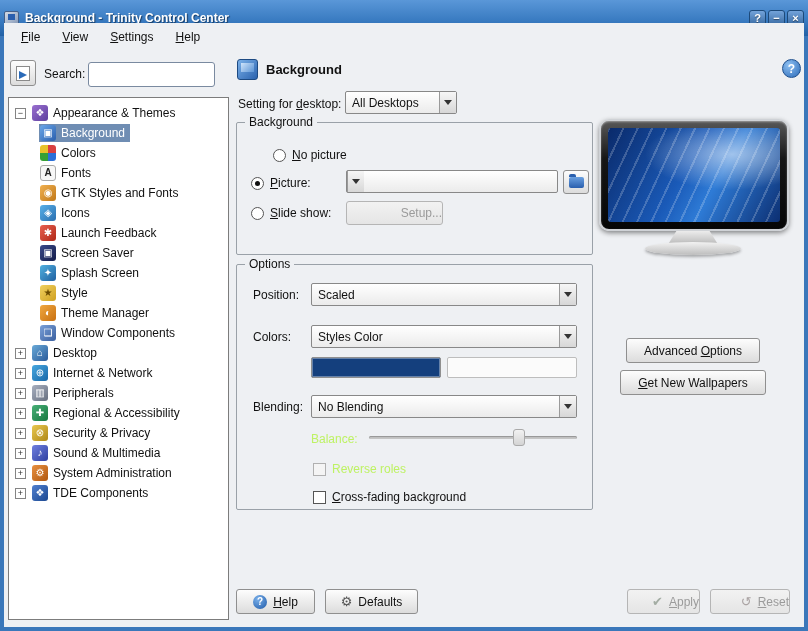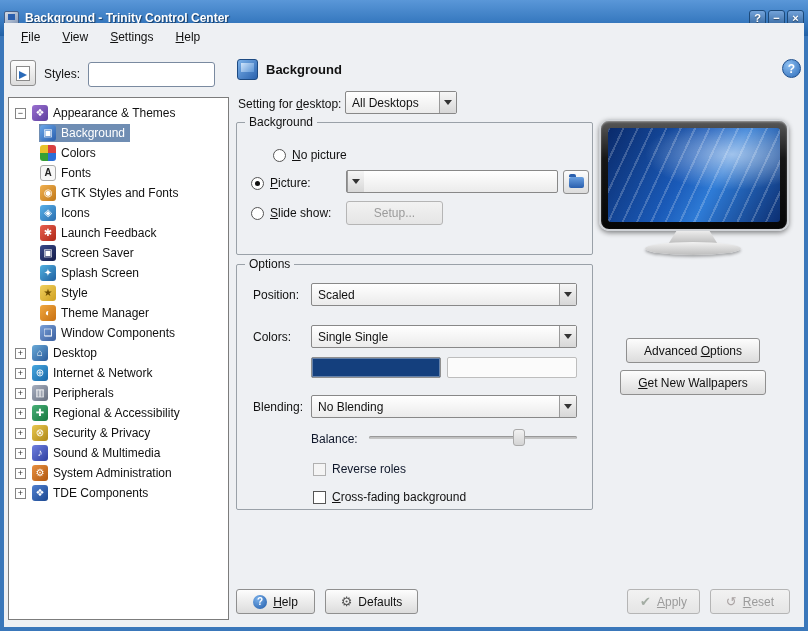--- a/index.html
+++ b/index.html
@@ -58,21 +58,21 @@
 
   .hdr-icon { position:absolute; left:237px; top:59px; width:21px; height:21px; border-radius:3px;
     background:linear-gradient(135deg,#7ab0e8,#2a62ae); border:1px solid #1d4a82; }
   .hdr-icon::after { content:""; position:absolute; left:3px; top:3px; width:13px; height:9px; background:linear-gradient(135deg,#cfe4fa,#5a93d4); }
   .page-title { position:absolute; left:266px; top:62px; font-weight:bold; font-size:13px; }
   .help-round { position:absolute; left:782px; top:59px; width:19px; height:19px; border-radius:50%;
     background:radial-gradient(circle at 35% 30%,#8ec0f2,#2a6ab8); border:1px solid #1d4f8e;
     color:#fff; font-weight:bold; font-size:12px; display:flex; align-items:center; justify-content:center; }
 
   .lbl { position:absolute; line-height:16px; }
-  .dis { color:#0f172a; }
+  .dis { color:#bef264; }
 
   .combo { position:absolute; display:flex; align-items:stretch; background:linear-gradient(#ffffff,#ebebeb);
     border:1px solid #888; border-radius:2px; height:23px; }
   .combo .val { flex:1; display:flex; align-items:center; padding:0 6px; white-space:nowrap; overflow:hidden; }
   .combo .arrow-btn { width:17px; border-left:1px solid #9a9a9a; background:linear-gradient(#f6f6f6,#d7d7d7);
     display:flex; align-items:center; justify-content:center; }
   .arrow-down { width:0; height:0; border-left:4px solid transparent; border-right:4px solid transparent; border-top:5px solid #333; }
 
   .groupbox { position:absolute; border:1px solid #9aa1a8; border-radius:2px; }
   .legend { position:absolute; top:-8px; left:8px; background:#eef0f3; padding:0 4px; }
@@ -80,21 +80,21 @@
   .radio { width:13px; height:13px; border-radius:50%; border:1px solid #555; background:#fff; flex:0 0 auto; }
   .radio.checked { display:flex; align-items:center; justify-content:center; }
   .radio.checked::after { content:""; width:5px; height:5px; border-radius:50%; background:#111; }
   .checkbox { width:13px; height:13px; border:1px solid #555; background:#fff; flex:0 0 auto; }
   .checkbox.off { border-color:#b0b0b0; background:#f4f4f4; }
   .choice-row { position:absolute; display:flex; align-items:center; gap:6px; height:16px; }
 
   .btn { display:inline-flex; align-items:center; justify-content:center; gap:6px;
     background:linear-gradient(#fdfdfd,#dcdcdc); border:1px solid #8f8f8f; border-radius:3px;
     font-family:"Liberation Sans",sans-serif; font-size:12px; color:#111; position:absolute; padding:0; }
-  .btn.off { color:#9b9b9b; background:linear-gradient(#f2f2f2,#e5e5e5); border-color:#b5b5b5; }
+  .btn.off { color:#9b9b9b; background:linear-gradient(#f2f2f2,#e5e5e5); border-color:#b5b5b5;justify-content:flex-end; }
 
   .folder-ic { position:relative; width:15px; height:11px; background:linear-gradient(#6aa0e0,#2a5fae); border-radius:2px; }
   .folder-ic::before { content:""; position:absolute; left:0; top:-3px; width:7px; height:3px; background:#2a5fae; border-radius:2px 2px 0 0; }
 
   .swatch { position:absolute; height:21px; width:130px; border:1px solid #8f8f8f; border-radius:2px; box-shadow:inset 0 0 0 1px rgba(255,255,255,.35); }
   .swatch.off { border-color:#bdbdbd; }
 
   .slider { position:absolute; width:208px; height:17px; }
   .groove { position:absolute; left:0; right:0; top:7px; height:3px; background:#c5c5c5; border-radius:2px; box-shadow:inset 0 1px 1px rgba(0,0,0,.25); }
   .shandle { position:absolute; top:0; width:12px; height:17px; background:linear-gradient(#f2f2f2,#d4d4d4); border:1px solid #aaaaaa; border-radius:3px; }
@@ -140,21 +140,21 @@
   <div class="menubar">
     <span class="menu-item"><u>F</u>ile</span>
     <span class="menu-item"><u>V</u>iew</span>
     <span class="menu-item"><u>S</u>ettings</span>
     <span class="menu-item"><u>H</u>elp</span>
   </div>
 
   <button class="tool-btn">
     <span class="sheet-icon"></span>
   </button>
-  <span class="search-label">Styles:</span>
+  <span class="search-label">Search:</span>
   <input class="search-input" value="" style="">
 
   <div class="tree">
     <div class="trow">
       <span class="expander">−</span>
       <span class="hl">
         <span class="ticon ic-appearance">❖</span>
         <span>Appearance &amp; Themes</span>
       </span>
     </div>
@@ -335,21 +335,21 @@
     <span class="lbl" style="left:16px; top:22px;">Position:</span>
     <span class="combo" style="left:74px; top:18px; width:266px;">
       <span class="val">Scaled</span>
       <span class="arrow-btn">
           <span class="arrow-down"></span>
         </span>
     </span>
 
     <span class="lbl" style="left:16px; top:64px;">Colors:</span>
     <span class="combo" style="left:74px; top:60px; width:266px;">
-      <span class="val">Single Single</span>
+      <span class="val">Styles Color</span>
       <span class="arrow-btn">
           <span class="arrow-down"></span>
         </span>
     </span>
 
     <span class="swatch" style="left: 74px; top: 92px; background: rgb(20, 63, 125);"></span>
     <span class="swatch off" style="left: 210px; top: 92px; background: rgb(251, 251, 251);"></span>
 
     <span class="lbl" style="left:16px; top:134px;">Blending:</span>
     <span class="combo" style="left:74px; top:130px; width:266px;justify-content:center;">

